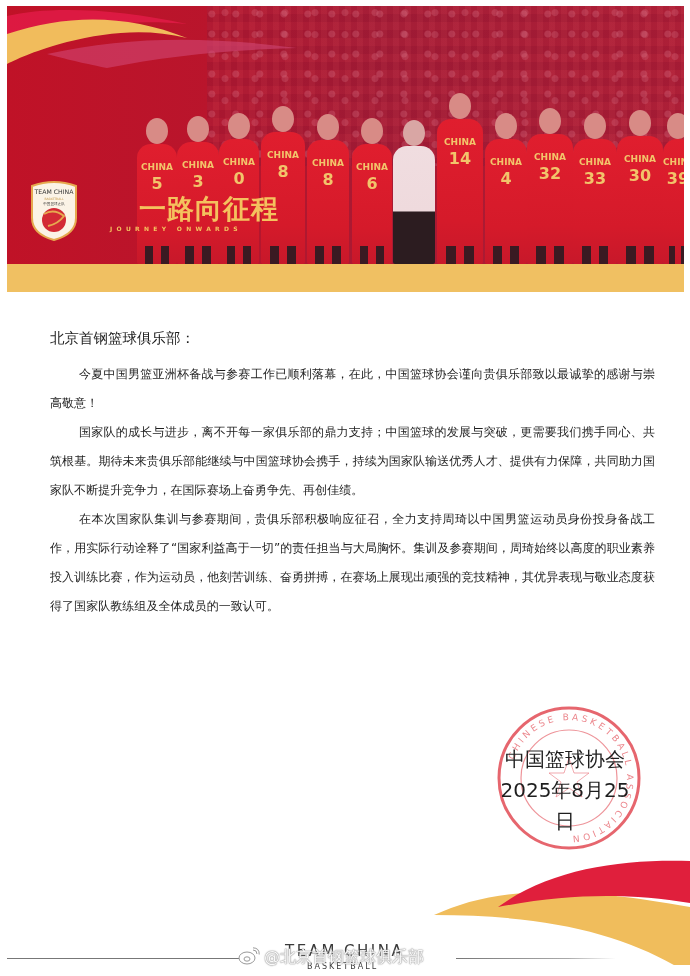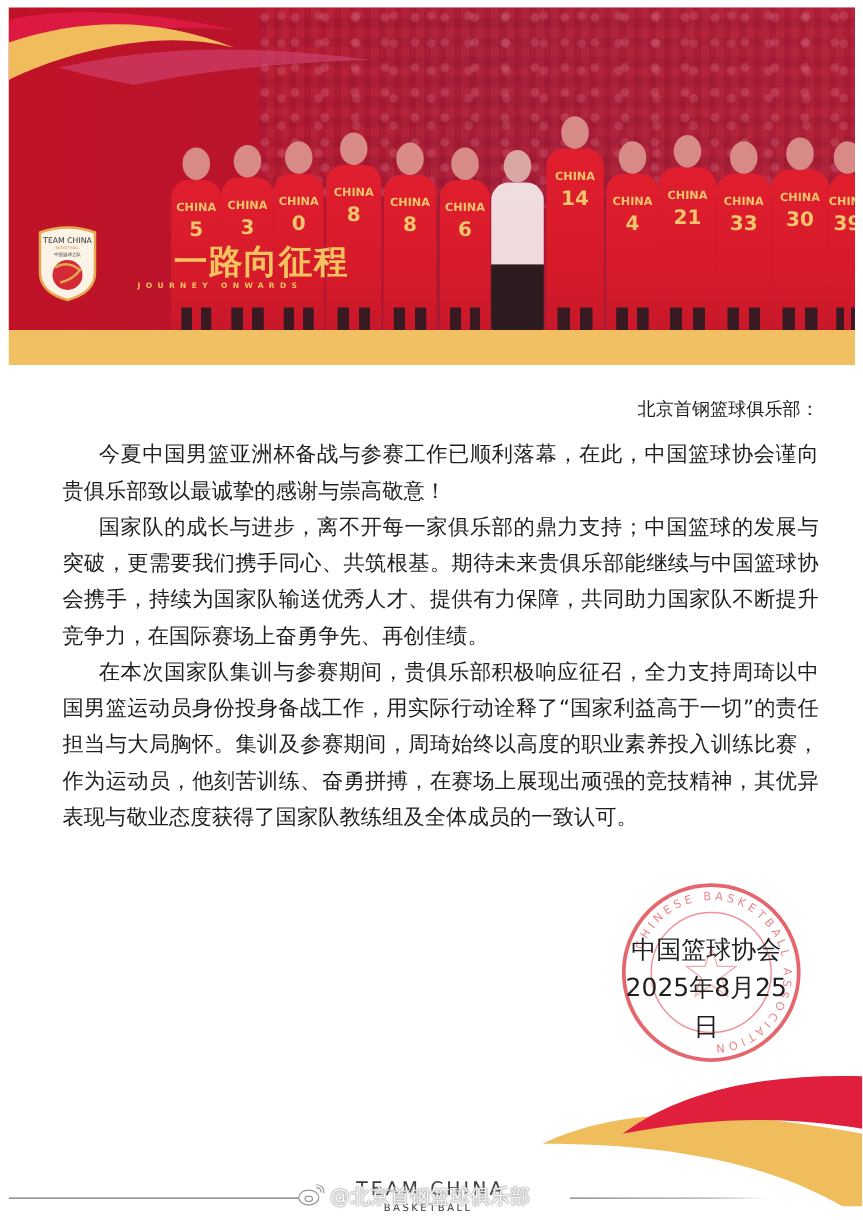--- a/index.html
+++ b/index.html
@@ -53,23 +53,23 @@
       color: #f4c25e; letter-spacing: 1px; font-family: "DejaVu Sans", sans-serif; margin-left: 47px;
     }
     .slogan-en {
       position: absolute; left: 110px; top: 225px; font-size: 6px; font-weight: bold;
       color: #f4c25e; letter-spacing: 4.3px; font-family: "DejaVu Sans", sans-serif;
     }
     .gold-strip {
       position: absolute; left: 7px; top: 264px; width: 677px; height: 28px; background: #f0c062;
     }
     .letter { position: absolute; left: 50px; top: 312px; width: 605px; }
-    .salutation { font-size: 14.5px; line-height: 20px; margin: 6px 0 12px 0; text-align: right; }
+    .salutation { font-size: 14.5px; line-height: 20px; margin: 16px 0 12px 0; }
     .para {
-      font-size: 17px; line-height: 29px; margin: 0; text-indent: 29px; text-align: justify;
+      font-size: 12px; line-height: 29px; margin: 0; text-indent: 29px; text-align: justify;
       letter-spacing: 0.05px;
     }
     .sign {
       position: absolute; left: 500px; top: 744px; text-align: center; font-size: 20px; line-height: 31px;
       width: 130px;
     }
     .stamp { position: absolute; left: 494px; top: 703px; width: 150px; height: 150px; opacity: 0.8; }
     .brand-main {
       position: absolute; left: 285px; top: 942px; font-size: 15px; letter-spacing: 2.5px; color: #3a3a3a;
       font-family: "DejaVu Sans", sans-serif;
@@ -147,21 +147,21 @@
     </div>
     <div class="player" style="left:358px;width:42px;height:125px;">
       <div class="head"></div>
         <div class="jersey-text">CHINA</div>
         <div class="num">4</div>
         <div class="legs"></div>
     </div>
     <div class="player" style="left:400px;width:46px;height:130px;">
       <div class="head"></div>
         <div class="jersey-text">CHINA</div>
-        <div class="num">21</div>
+        <div class="num">32</div>
         <div class="legs"></div>
     </div>
     <div class="player" style="left:446px;width:44px;height:125px;">
       <div class="head"></div>
         <div class="jersey-text">CHINA</div>
         <div class="num">33</div>
         <div class="legs"></div>
     </div>
     <div class="player" style="left:490px;width:46px;height:128px;">
       <div class="head"></div>

